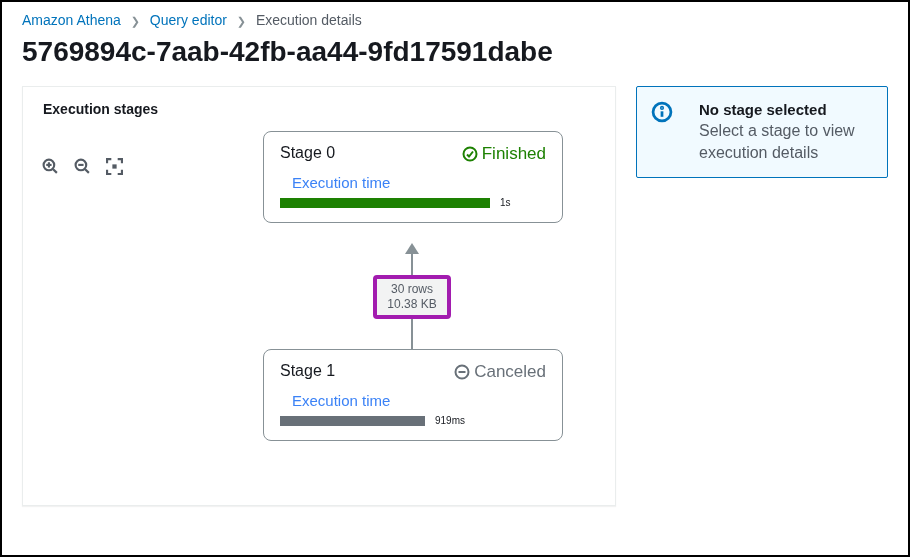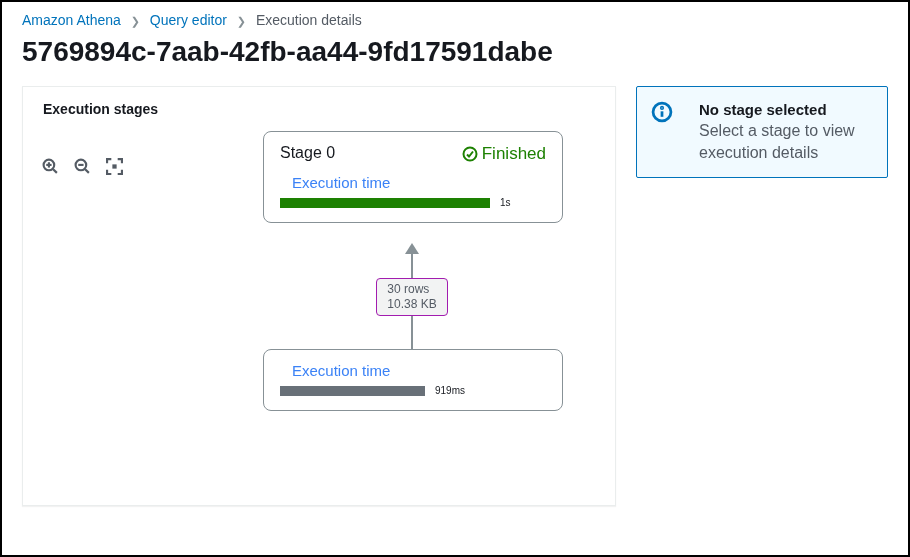--- a/index.html
+++ b/index.html
@@ -109,26 +109,26 @@
     .arrow-up {
       width: 0; height: 0;
       border-left: 7px solid transparent;
       border-right: 7px solid transparent;
       border-bottom: 11px solid #879196;
     }
     .connector-line-top { width: 2px; height: 24px; background: #879196; }
     .connector-line-bottom { width: 2px; height: 34px; background: #879196; }
     .edge-label {
       background: #f2f3f3;
-      border: 1px solid #a21caf;
+      border: 4px solid #a21caf;
       border-radius: 4px;
       font-size: 12px;
       color: #545b64;
       padding: 3px 10px;
-      text-align: left;
+      text-align: center;
       line-height: 1.25;
       white-space: nowrap;
     }
     .side-info {
       width: 252px;
     }
     .info-box {
       background: #f1faff;
       border: 1px solid #0073bb;
       border-radius: 2px;
@@ -208,20 +208,30 @@
         <div class="arrow-up"></div>
         <div class="connector-line-top"></div>
         <div class="edge-label">
           <div>30 rows</div>
           <div>10.38 KB</div>
         </div>
         <div class="connector-line-bottom"></div>
       </div>
 
       <div class="stage-card bottom">
+        <div class="stage-title-row">
+          <span class="stage-name">Stage 1</span>
+          <span class="status canceled">
+            <svg width="16" height="16" viewBox="0 0 16 16" fill="none" stroke="currentColor" stroke-width="2">
+                <circle cx="8" cy="8" r="6.5"></circle>
+                <line x1="4.5" y1="8" x2="11.5" y2="8"></line>
+              </svg>
+            <span>Canceled</span>
+          </span>
+        </div>
         <div class="exec-label">Execution time</div>
         <div class="bar-row">
           <div class="bar-fill-gray"></div>
           <span class="bar-value">919ms</span>
         </div>
       </div>
     </div>
   </div>
 
   <div class="side-info">

